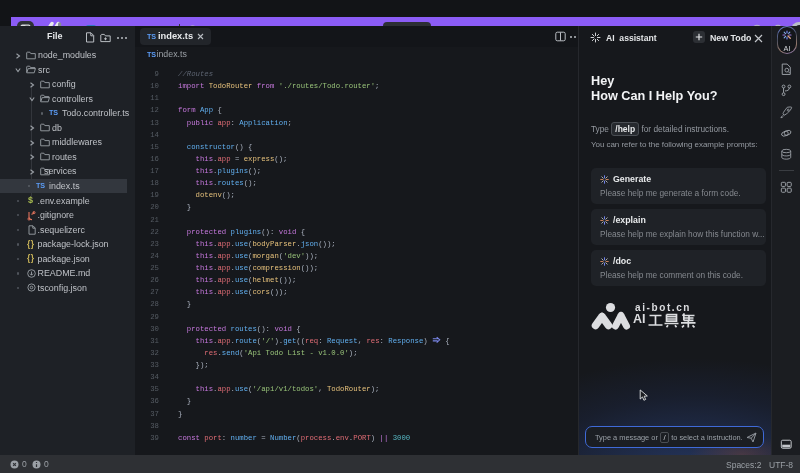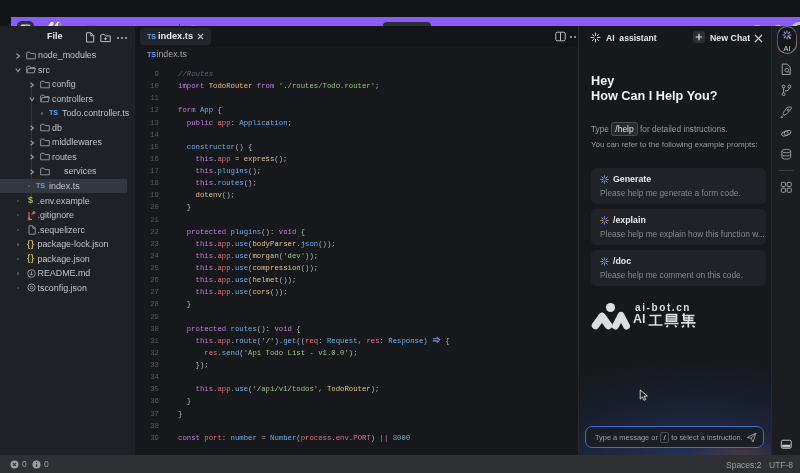--- a/index.html
+++ b/index.html
@@ -40,21 +40,21 @@
   .im { color:#e5c07b;margin-top:16px; }
   .vr { color:#e06c75; }
   .nu { color:#56b6c2; }
   
   #ai { position:absolute; left:578px; top:26px; width:193px; height:429px; background:#16181c; border-left:1px solid #26282d; overflow:hidden; }
   #aiglow1 { position:absolute; left:0; top:280px; width:193px; height:149px; background:radial-gradient(ellipse 150% 100% at 60% 115%, rgba(52,86,168,0.5), rgba(34,52,104,0.22) 55%, transparent 80%); }
   #aiglow2 { position:absolute; left:70px; top:400px; width:123px; height:29px; background:radial-gradient(ellipse 60% 100% at 75% 100%, rgba(190,90,40,0.25), transparent 70%); }
   #aihead { position:absolute; left:0; top:0; width:193px; height:21px; }
   #aihey { position:absolute; left:12px; top:47.5px; font-size:12.7px; line-height:15.3px; font-weight:bold; color:#f2f3f5; }
   #aityper { position:absolute; left:12px; top:96px; font-size:8.3px; color:#9499a0; }
-  .kcap { display:inline-block; border:1px solid #4a4e54; border-radius:3px; background:#26292e; color:#e4e6e8; font-weight:normal; padding:1px 3px; font-size:8.5px; }
+  .kcap { display:inline-block; border:1px solid #4a4e54; border-radius:3px; background:#26292e; color:#e4e6e8; font-weight:bold; padding:1px 3px; font-size:8.5px; }
   #airefer { position:absolute; left:12px; top:114px; font-size:8px; letter-spacing:-0.05px; color:#9499a0; white-space:nowrap; }
   .aicard { position:absolute; left:12px; width:175px; height:36px; background:#1f2227; border-radius:5px; }
   .csprk { position:absolute; left:9px; top:7px; width:9px; height:9px; }
   .ct { position:absolute; left:22px; top:5.5px; font-size:8.8px; font-weight:bold; color:#e8eaec; }
   .cd { position:absolute; left:9px; top:19.5px; font-size:8.3px; color:#85898f; white-space:nowrap; max-width:168px; overflow:hidden; }
   #aimark { position:absolute; left:0px; top:273px; width:193px; height:34px; }
   #aiinput { position:absolute; left:6px; top:400px; width:179px; height:22px; background:#1b1e23; border:1px solid #3f6ad8; border-radius:7px; }
   #aiph { position:absolute; left:9px; top:5px; font-size:7.4px; color:#9aa0a7; white-space:nowrap; }
   .kcap2 { display:inline-block; border:1px solid #4a4e54; border-radius:2px; padding:0 2.5px; font-size:8px; color:#c3c6cb; }
   
@@ -201,21 +201,21 @@
           </svg>
           <span class="lbl" style="left:52px">routes</span>
         </div>
       <div class="trow" style="top:138.40px">
           <svg class="chev" style="left:29px" viewBox="0 0 6 6">
             <path d="M1.5 0.8 L4.5 3 L1.5 5.2" stroke="#9ba0a6" stroke-width="1.1" fill="none"></path>
           </svg>
           <svg class="fold" style="left:40px" viewBox="0 0 10 9">
             <path d="M0.7 1.6 L0.7 7.8 L9.3 7.8 L9.3 2.6 L4.8 2.6 L3.9 1.2 L1.3 1.2 Z" fill="none" stroke="#9ba0a6" stroke-width="0.9"></path>
           </svg>
-          <span class="lbl" style="left:64px">services</span>
+          <span class="lbl" style="left:44px">services</span>
         </div>
       <div class="trow sel" style="top:152.95px">
           <span style="position:absolute;left:28px;top:6px;width:2.4px;height:2.4px;border-radius:50%;background:#5a5f66;"></span>
           <span class="tstx" style="position:absolute;left:36px;top:2px;">TS</span>
           <span class="lbl" style="left:49px">index.ts</span>
         </div>
       <div class="trow" style="top:167.50px">
           <span style="position:absolute;left:17px;top:6px;width:2.4px;height:2.4px;border-radius:50%;background:#50555c;"></span>
           <span style="position:absolute;left:28px;top:1.5px;font-size:9px;font-weight:bold;color:#a9bd50;">$</span>
           <span class="lbl" style="left:37.5px">.env.example</span>
@@ -335,21 +335,21 @@
           <path d="M6.5 1.2 L6.5 4.2 M6.5 8.8 L6.5 11.8 M1.2 6.5 L4.2 6.5 M8.8 6.5 L11.8 6.5"></path>
           <path d="M2.8 2.8 L4.8 4.8 M8.2 8.2 M10.2 10.2 L8.6 8.6 M2.8 10.2 L4.8 8.2 M10.2 2.8 L8.6 4.4"></path>
         </g>
       </svg>
       <span style="position:absolute;left:27px;top:6.5px;font-size:8.6px;font-weight:bold;color:#e4e6e8;">AI&nbsp; assistant</span>
       <div style="position:absolute;left:114px;top:5px;width:12px;height:12px;background:#2c2f34;border-radius:3px;">
         <svg width="8" height="8" viewBox="0 0 8 8" style="position:absolute;left:2px;top:2px">
             <path d="M4 0.8 L4 7.2 M0.8 4 L7.2 4" stroke="#dfe1e4" stroke-width="1.2"></path>
           </svg>
       </div>
-      <span style="position:absolute;left:131px;top:6.5px;font-size:8.8px;font-weight:bold;color:#e4e6e8;">New Chat</span>
+      <span style="position:absolute;left:131px;top:6.5px;font-size:8.8px;font-weight:bold;color:#e4e6e8;">New Todo</span>
       <svg width="9" height="9" viewBox="0 0 9 9" style="position:absolute;left:175px;top:8px">
           <path d="M1 1 L8 8 M8 1 L1 8" stroke="#c3c6cb" stroke-width="1.2"></path>
         </svg>
     </div>
     <div id="aihey">Hey<br>How Can I Help You?</div>
     <div id="aityper">Type <span class="kcap">/help</span> for detailed instructions.</div>
     <div id="airefer">You can refer to the following example prompts:</div>
     <div class="aicard" style="top:142px">
       <svg class="csprk" viewBox="0 0 10 10">
           <g stroke-linecap="round" stroke-width="1">

